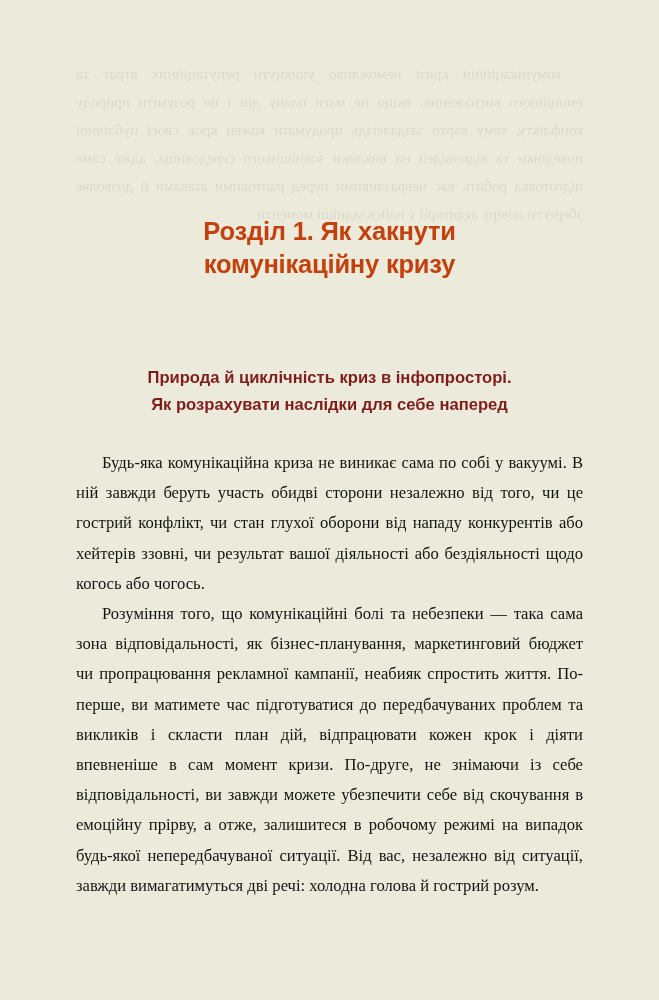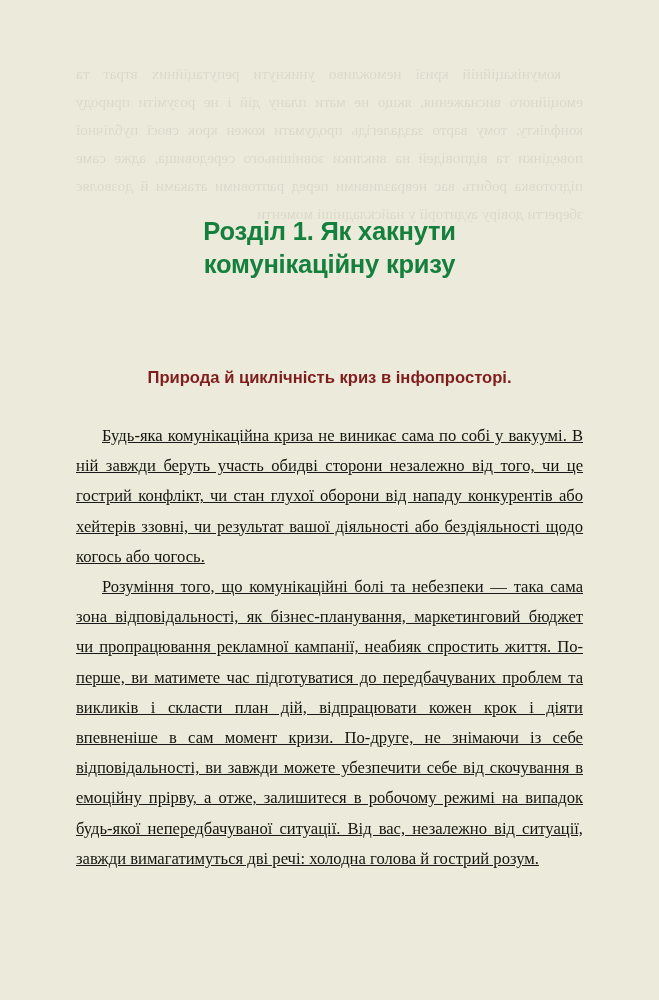--- a/index.html
+++ b/index.html
@@ -47,21 +47,21 @@
   .chapter-title {
     position: relative;
     margin: 0;
     padding-top: 215px;
     text-align: center;
     font-family: "Liberation Sans", sans-serif;
     font-weight: bold;
     font-size: 25.5px;
     line-height: 33px;
     letter-spacing: -0.2px;
-    color: #15803d;
+    color: #c2410c;
   }
   .chapter-title .line {
     display: block;
   }
 
   .section-subtitle {
     position: relative;
     margin: 0;
     padding-top: 83px;
     text-align: center;
@@ -72,21 +72,20 @@
     color: #7f1d1d;
   }
   .section-subtitle .line {
     display: block;
   }
 
   .body-text {
     position: relative;
     margin: 0;
     padding-top: 30px;
-    text-decoration: underline;
   }
   .body-text p {
     margin: 0;
     text-align: justify;
     text-indent: 26px;
     font-family: "Liberation Serif", serif;
     font-size: 16.6px;
     line-height: 30.2px;
     color: #15150f;
     hyphens: manual;
@@ -101,20 +100,21 @@
     <p>комунікаційній кризі неможливо уникнути репутаційних втрат та емоційного виснаження, якщо не мати плану дій і не розуміти природу конфлікту, тому варто заздалегідь продумати кожен крок своєї публічної поведінки та відповідей на виклики зовнішнього середовища, адже саме підготовка робить вас невразливими перед раптовими атаками й дозволяє зберегти довіру аудиторії у найскладніші моменти</p>
   </div>
 
   <h1 class="chapter-title">
     <span class="line">Розділ 1. Як хакнути</span>
     <span class="line">комунікаційну кризу</span>
   </h1>
 
   <h2 class="section-subtitle">
     <span class="line">Природа й циклічність криз в інфопросторі.</span>
+    <span class="line">Як розрахувати наслідки для себе наперед</span>
   </h2>
 
   <div class="body-text">
     <p>Будь-яка комунікаційна криза не виникає сама по собі у вакуумі. В ній завжди беруть участь обидві сторони незалежно від того, чи це гострий конфлікт, чи стан глухої оборони від нападу конкурентів або хейтерів ззовні, чи результат вашої діяльності або бездіяльності щодо когось або чогось.</p>
     <p>Розуміння того, що комунікаційні болі та небезпеки — така сама зона відповідальності, як бізнес-планування, маркетинговий бюджет чи пропрацювання рекламної кампанії, неабияк спростить життя. По-перше, ви матимете час підготуватися до передбачуваних проблем та викликів і скласти план дій, відпрацювати кожен крок і діяти впевненіше в сам момент кризи. По-друге, не знімаючи із себе відповідальності, ви завжди можете убезпечити себе від скочування в емоційну прірву, а отже, залишитеся в робочому режимі на випадок будь-якої непередбачуваної ситуації. Від вас, незалежно від ситуації, завжди вимагатимуться дві речі: холодна голова й гострий розум.</p>
   </div>
 
 </div>
 
 </body></html>

